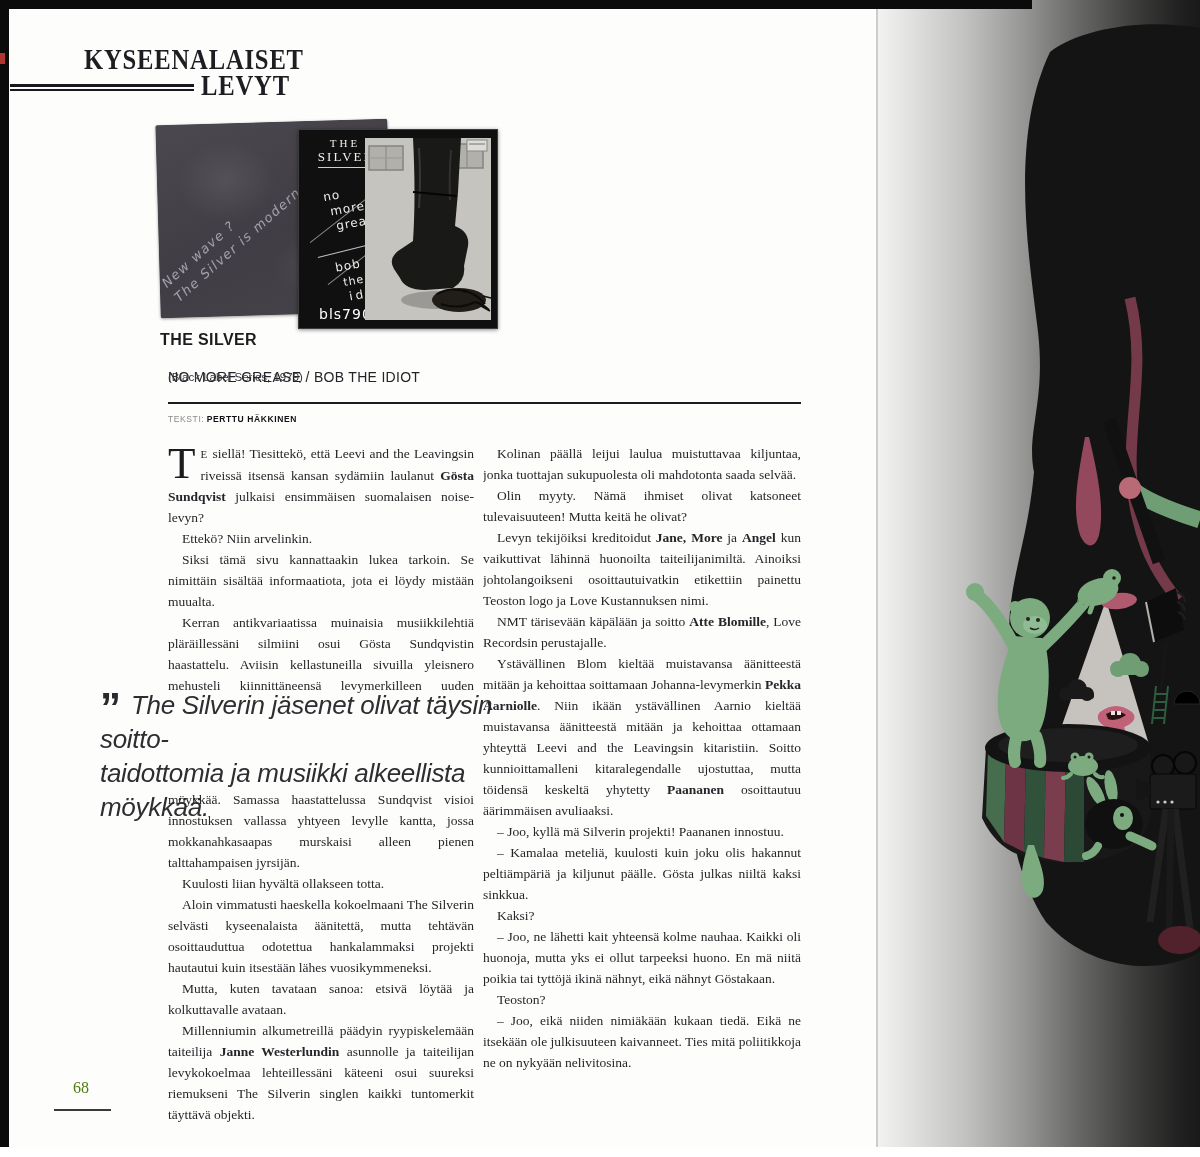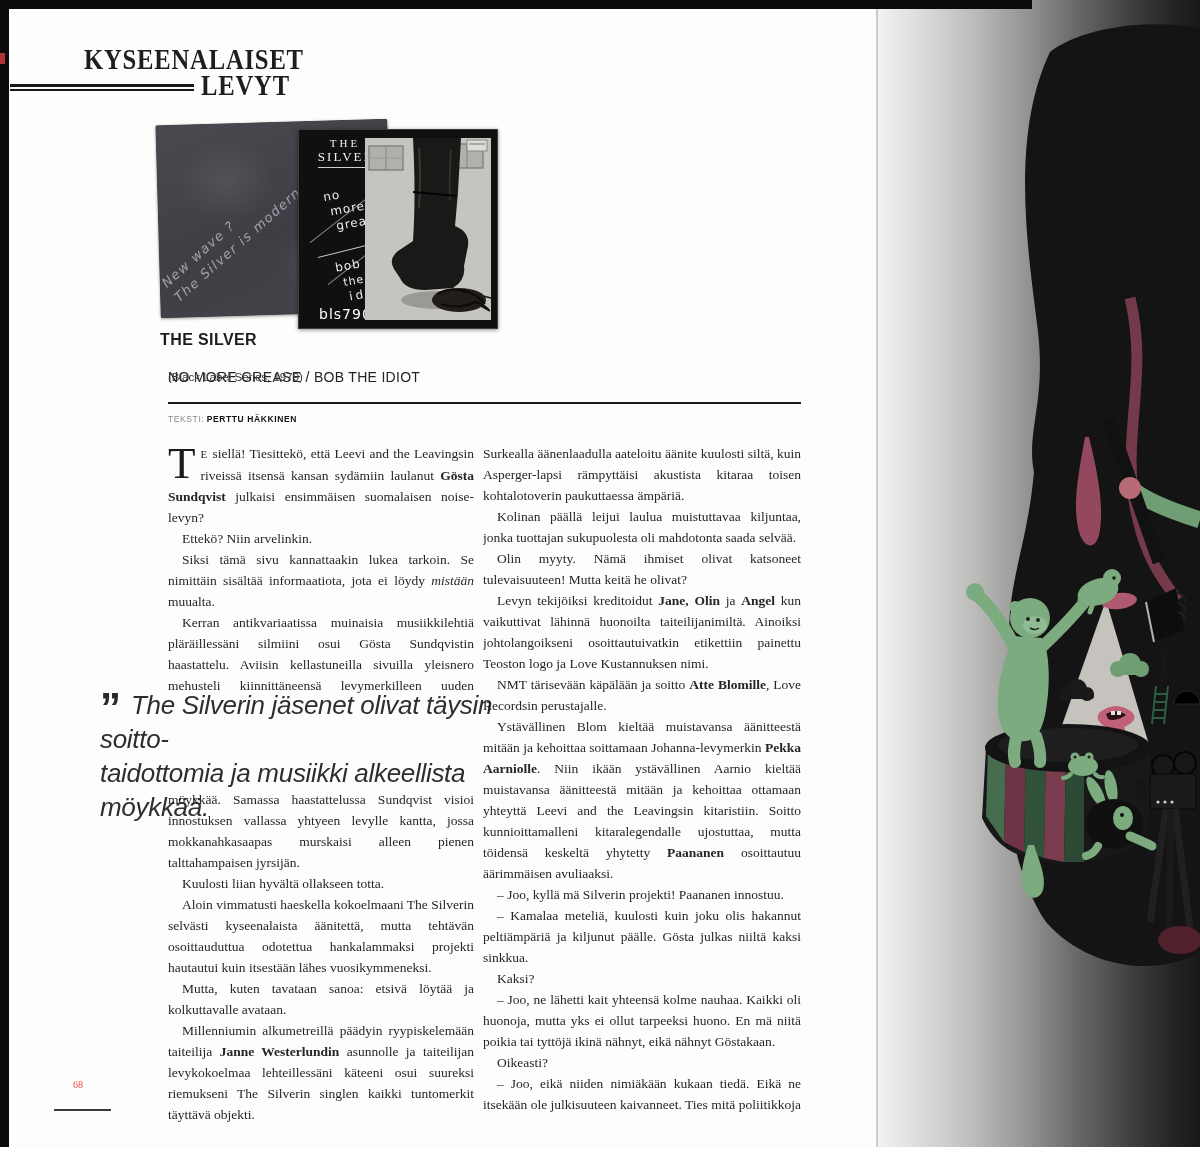--- a/index.html
+++ b/index.html
@@ -61,35 +61,35 @@
   .text-rule{position:absolute;left:168px;top:402px;width:633px;height:2px;background:#1c1c20;}
   .byline{position:absolute;left:168px;top:414px;font-family:"Liberation Sans",sans-serif;font-size:8.5px;}
   .byline .lbl{color:#8a8a8e;letter-spacing:.6px;}
   .byline .name{color:#111114;font-weight:700;letter-spacing:.6px;}
 
   
   .col{position:absolute;font-size:13.5px;line-height:21px;text-align:justify;overflow:hidden;}
   .col p{margin:0;text-indent:14px;}
   .col p.ni{text-indent:0;}
   .col .b{font-weight:700;}
-  .col .i{font-style:italic;}
+  .col .i{}
   .dropcap{float:left;font-size:45px;line-height:37px;padding:2px 5px 0 0;color:#1c1c20;}
   .smallcap{font-size:11px;letter-spacing:1px;}
   .col1a{left:168px;top:443px;width:306px;height:250px;}
   .col1b{left:168px;top:789px;width:306px;height:334px;}
   .col2{left:483px;top:443px;width:318px;height:672px;}
 
   
   .pullquote{position:absolute;left:92px;top:688px;width:412px;
              font-family:Liberation Sans, sans-serif;font-style:italic;
              font-size:26px;line-height:34px;color:#2e2e32;letter-spacing:-.3px;margin-left:8px;}
   .pq-mark{font-style:normal;font-weight:700;font-size:42px;line-height:20px;vertical-align:-8px;
            letter-spacing:-2px;margin-right:12px;color:#2a2a2e;}
 
-  .folio{position:absolute;left:73px;top:1079px;font-size:10px;color:#ef4444;}
+  .folio{position:absolute;left:73px;top:1079px;font-size:16px;color:#4d7c0f;}
   .folio-rule{position:absolute;left:54px;top:1109px;width:57px;height:2px;background:#3a3a3e;}
 
   
   .page-right{position:absolute;left:878px;top:0;width:322px;height:1147px;overflow:hidden;
               background:linear-gradient(to right,#f2f2f1 0%,#e3e3e2 9%,#c2c2c1 27%,
                          #979796 45%,#686867 62%,#3c3c3b 80%,#202020 94%,#191919 100%);}
   .page-edge{position:absolute;left:876px;top:0;width:2px;height:1147px;
              background:rgba(60,60,60,.25);}
   .np-headline{position:absolute;left:203px;top:64px;font-family:"Liberation Sans",sans-serif;
                font-weight:700;font-style:italic;font-size:108px;color:#1a1a1a;
@@ -181,31 +181,30 @@
     </div>
 
     <div class="col col1b">
         <p class="ni">möykkää. Samassa haastattelussa Sundqvist visioi innostuksen vallassa yhtyeen levylle kantta, jossa mokkanahkasaapas murskaisi alleen pienen talttahampaisen jyrsijän.</p>
         <p>Kuulosti liian hyvältä ollakseen totta.</p>
         <p>Aloin vimmatusti haeskella kokoelmaani The Silverin selvästi kyseenalaista äänitettä, mutta tehtävän osoittauduttua odotettua hankalammaksi projekti hautautui kuin itsestään lähes vuosikymmeneksi.</p>
         <p>Mutta, kuten tavataan sanoa: etsivä löytää ja kolkuttavalle avataan.</p>
         <p>Millenniumin alkumetreillä päädyin ryypiskelemään taiteilija <span class="b">Janne Westerlundin</span> asunnolle ja taiteilijan levykokoelmaa lehteillessäni käteeni osui suureksi riemukseni The Silverin singlen kaikki tuntomerkit täyttävä objekti.</p>
       </div>
     <div class="col col2">
-        <p class="ni">Surkealla äänenlaadulla aateloitu äänite kuulosti siltä, kuin Asperger-lapsi rämpyttäisi akustista kitaraa toisen kohtalotoverin paukuttaessa ämpäriä.</p>
         <p>Kolinan päällä leijui laulua muistuttavaa kiljuntaa, jonka tuottajan sukupuolesta oli mahdotonta saada selvää.</p>
         <p>Olin myyty. Nämä ihmiset olivat katsoneet tulevaisuuteen! Mutta keitä he olivat?</p>
-        <p>Levyn tekijöiksi kreditoidut <span class="b">Jane, Olin</span> ja <span class="b">Angel</span> kun vaikuttivat lähinnä huonoilta taiteilijanimiltä. Ainoiksi johtolangoikseni osoittautuivatkin etikettiin painettu Teoston logo ja Love Kustannuksen nimi.</p>
+        <p>Levyn tekijöiksi kreditoidut <span class="b">Jane, More</span> ja <span class="b">Angel</span> kun vaikuttivat lähinnä huonoilta taiteilijanimiltä. Ainoiksi johtolangoikseni osoittautuivatkin etikettiin painettu Teoston logo ja Love Kustannuksen nimi.</p>
         <p>NMT tärisevään käpälään ja soitto <span class="b">Atte Blomille</span>, Love Recordsin perustajalle.</p>
         <p>Ystävällinen Blom kieltää muistavansa äänitteestä mitään ja kehoittaa soittamaan Johanna-levymerkin <span class="b">Pekka Aarniolle</span>. Niin ikään ystävällinen Aarnio kieltää muistavansa äänitteestä mitään ja kehoittaa ottamaan yhteyttä Leevi and the Leavingsin kitaristiin. Soitto kunnioittamalleni kitaralegendalle ujostuttaa, mutta töidensä keskeltä yhytetty <span class="b">Paananen</span> osoittautuu äärimmäisen avuliaaksi.</p>
         <p>– Joo, kyllä mä Silverin projekti! Paananen innostuu.</p>
         <p>– Kamalaa meteliä, kuulosti kuin joku olis hakannut peltiämpäriä ja kiljunut päälle. Gösta julkas niiltä kaksi sinkkua.</p>
         <p>Kaksi?</p>
         <p>– Joo, ne lähetti kait yhteensä kolme nauhaa. Kaikki oli huonoja, mutta yks ei ollut tarpeeksi huono. En mä niitä poikia tai tyttöjä ikinä nähnyt, eikä nähnyt Göstakaan.</p>
-        <p>Oikeasti?</p>
+        <p>Teoston?</p>
         <p>– Joo, eikä niiden nimiäkään kukaan tiedä. Eikä ne itsekään ole julkisuuteen kaivanneet. Ties mitä poliitikkoja ne on nykyään nelivitosina.</p>
       </div>
 
     <div class="folio">68</div>
     <div class="folio-rule"></div>
   </div>
 
   <div class="page-right">
     <div class="np-headline">REV</div>
     <div class="np-script">will</div>

